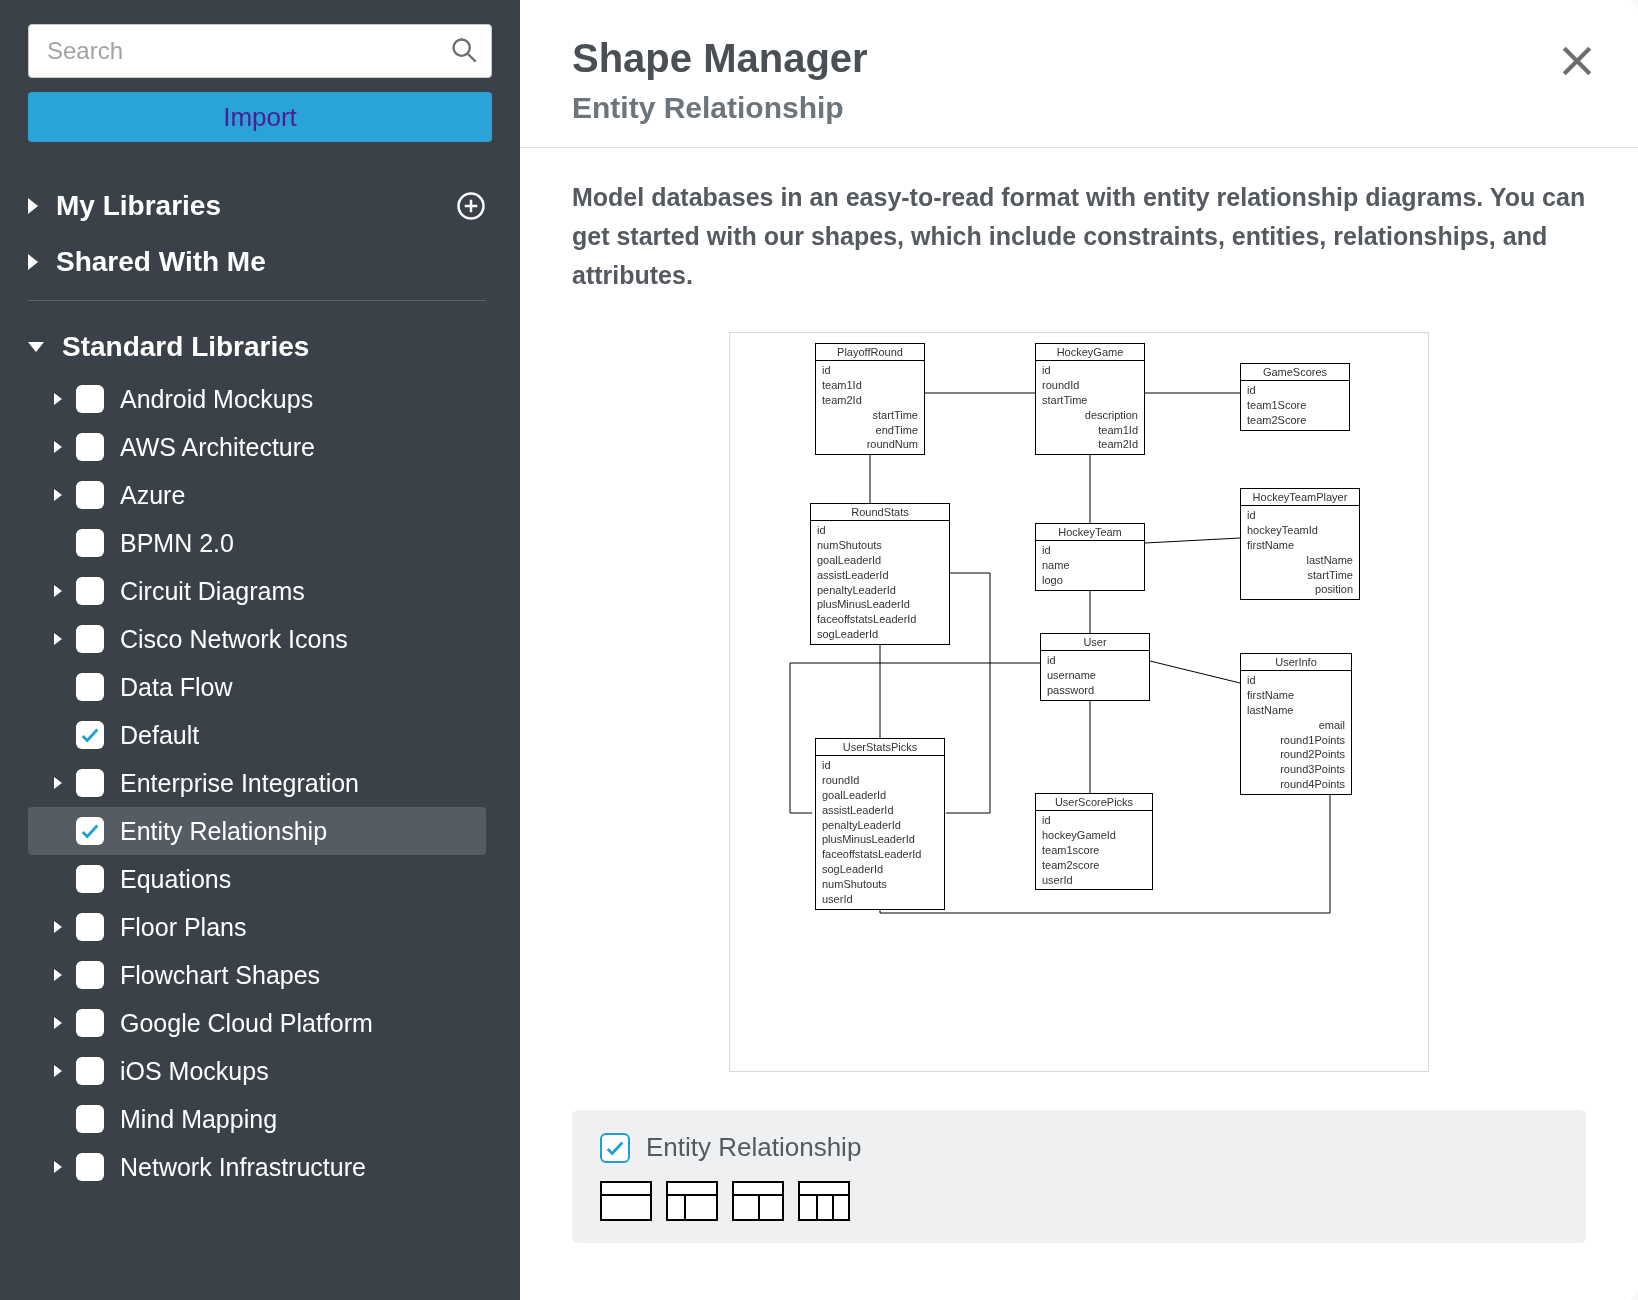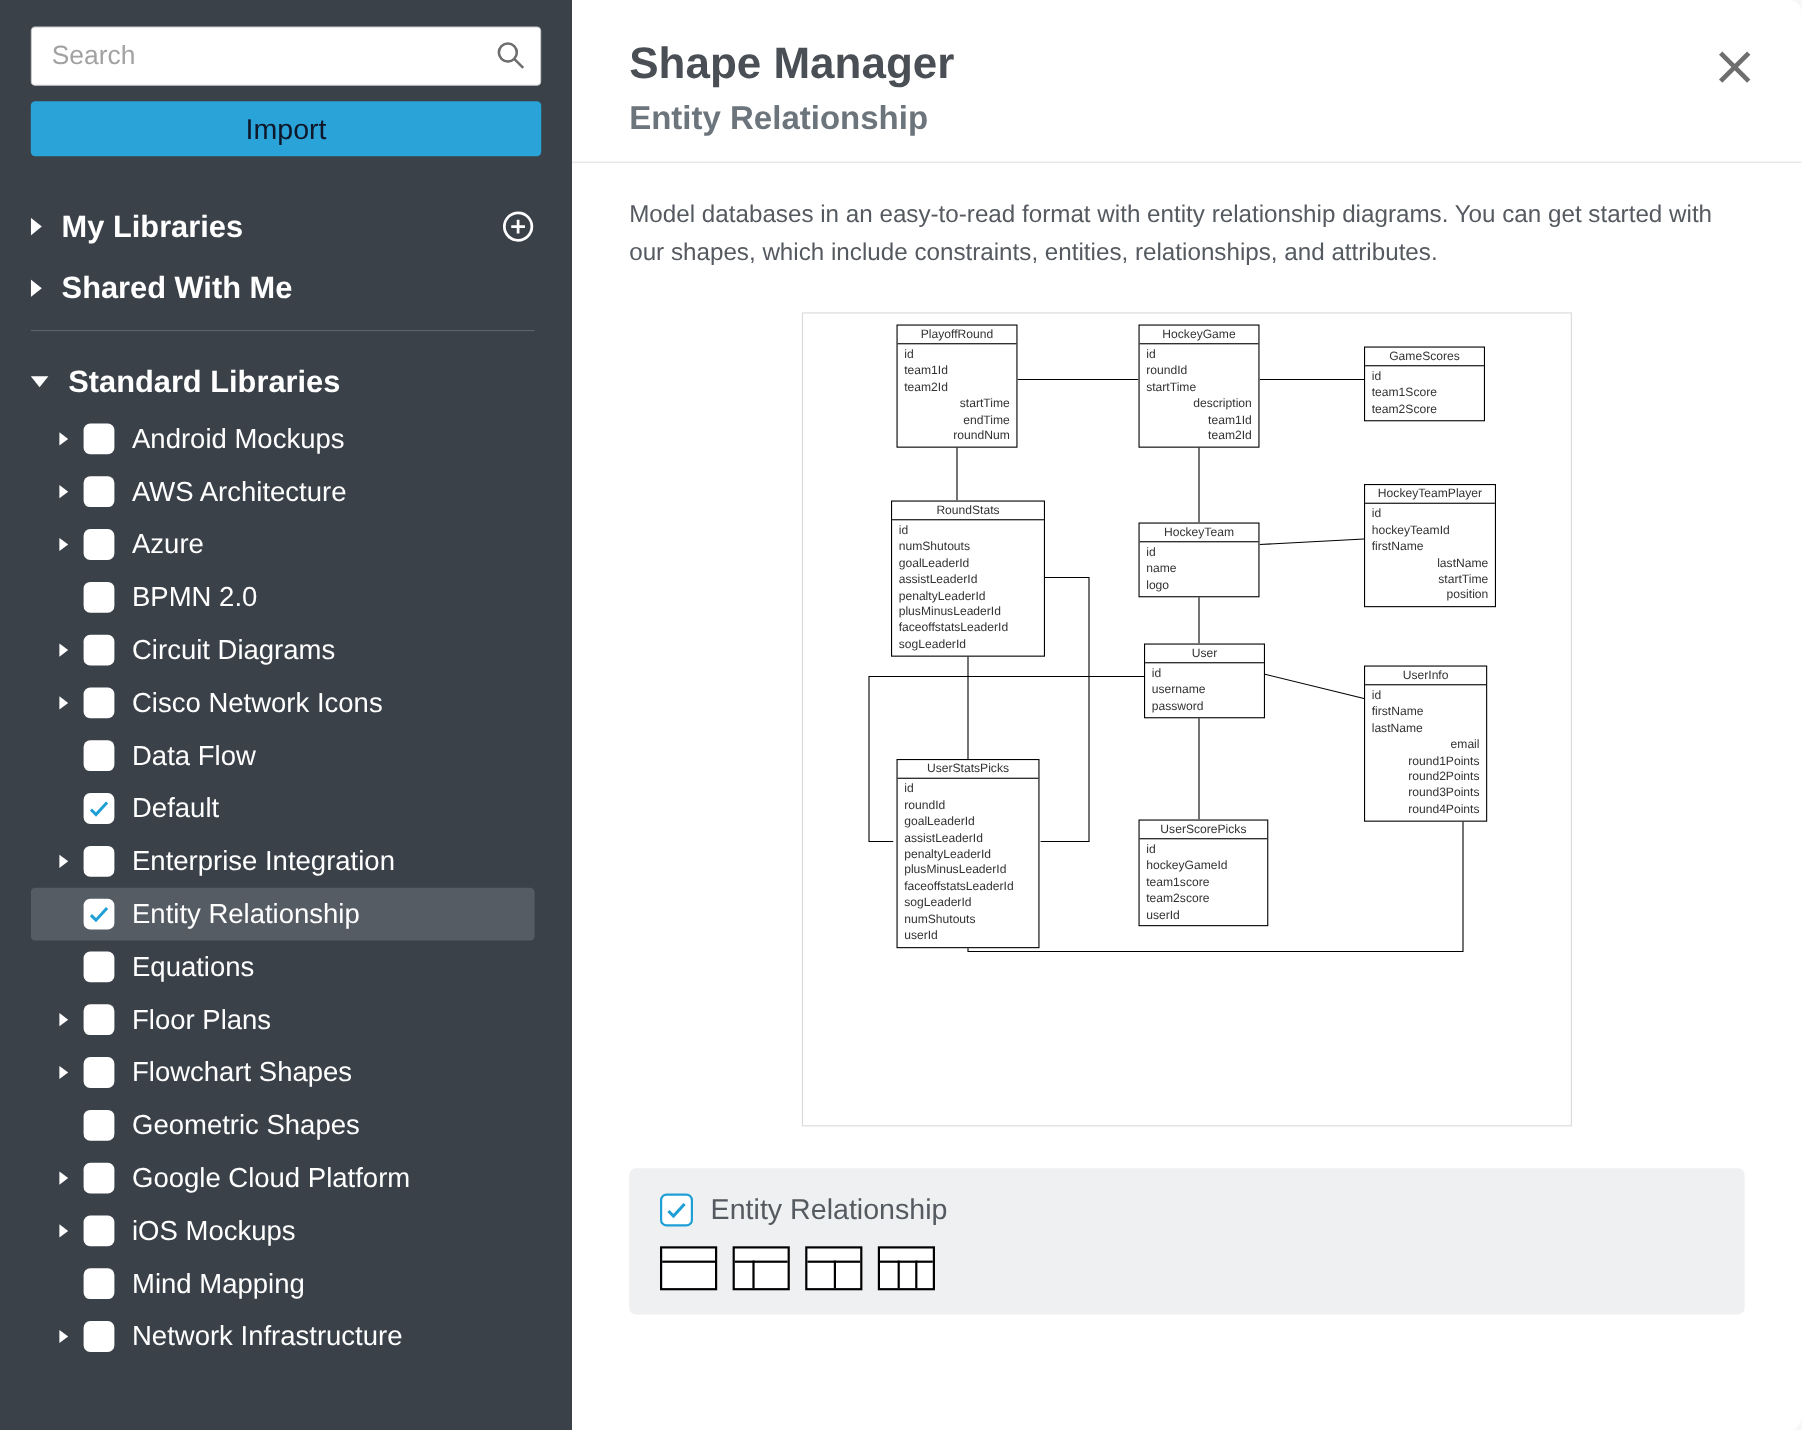--- a/index.html
+++ b/index.html
@@ -35,21 +35,21 @@
     position: absolute;
     right: 14px; top: 12px;
     width: 28px; height: 28px;
     stroke: #6e6e6e; stroke-width: 2; fill: none;
   }
   .import-btn {
     width: 100%;
     height: 50px;
     background: #29a3d8;
     border: none;
-    color: #0f172a;
+    color: #4c1d95;
     font-size: 26px;
     border-radius: 4px;
     cursor: pointer;
     margin-bottom: 36px;
   }
 
   .section-header {
     display: flex;
     align-items: center;
     font-size: 28px;
@@ -135,21 +135,21 @@
   .close-icon {
     position: absolute;
     top: 44px; right: 44px;
     width: 34px; height: 34px;
     stroke: #6e6e6e; stroke-width: 3;
     cursor: pointer;
   }
   .main h1 { font-size: 40px; font-weight: 700; color: #4a4f55; margin-bottom: 10px; }
   .main h2 { font-size: 30px; font-weight: 700; color: #6c747c; margin-bottom: 22px; }
   .main hr { border: none; border-top: 1px solid #e2e2e2; margin: 0 -52px 30px -52px; }
-  .description { font-size: 22px; line-height: 1.55; color: #555a60; margin-bottom: 38px; }
+  .description { font-size: 25px; line-height: 1.55; color: #555a60; margin-bottom: 38px; font-weight: bold; }
 
   
   .diagram-frame {
     width: 700px; height: 740px;
     margin: 0 auto 38px;
     border: 1px solid #d9d9d9;
     position: relative;
     background: #fff;
   }
   .erd-box {
@@ -308,25 +308,20 @@
         </li>
         <li class="tree-row">
           <span class="disclosure"></span>
           <span class="checkbox"></span>
           <span class="tree-label">Floor Plans</span>
         </li>
         <li class="tree-row">
           <span class="disclosure"></span>
           <span class="checkbox"></span>
           <span class="tree-label">Flowchart Shapes</span>
-        </li>
-        <li class="tree-row">
-          <span class="disclosure blank"></span>
-          <span class="checkbox"></span>
-          <span class="tree-label">Geometric Shapes</span>
         </li>
         <li class="tree-row">
           <span class="disclosure"></span>
           <span class="checkbox"></span>
           <span class="tree-label">Google Cloud Platform</span>
         </li>
         <li class="tree-row">
           <span class="disclosure"></span>
           <span class="checkbox"></span>
           <span class="tree-label">iOS Mockups</span>

